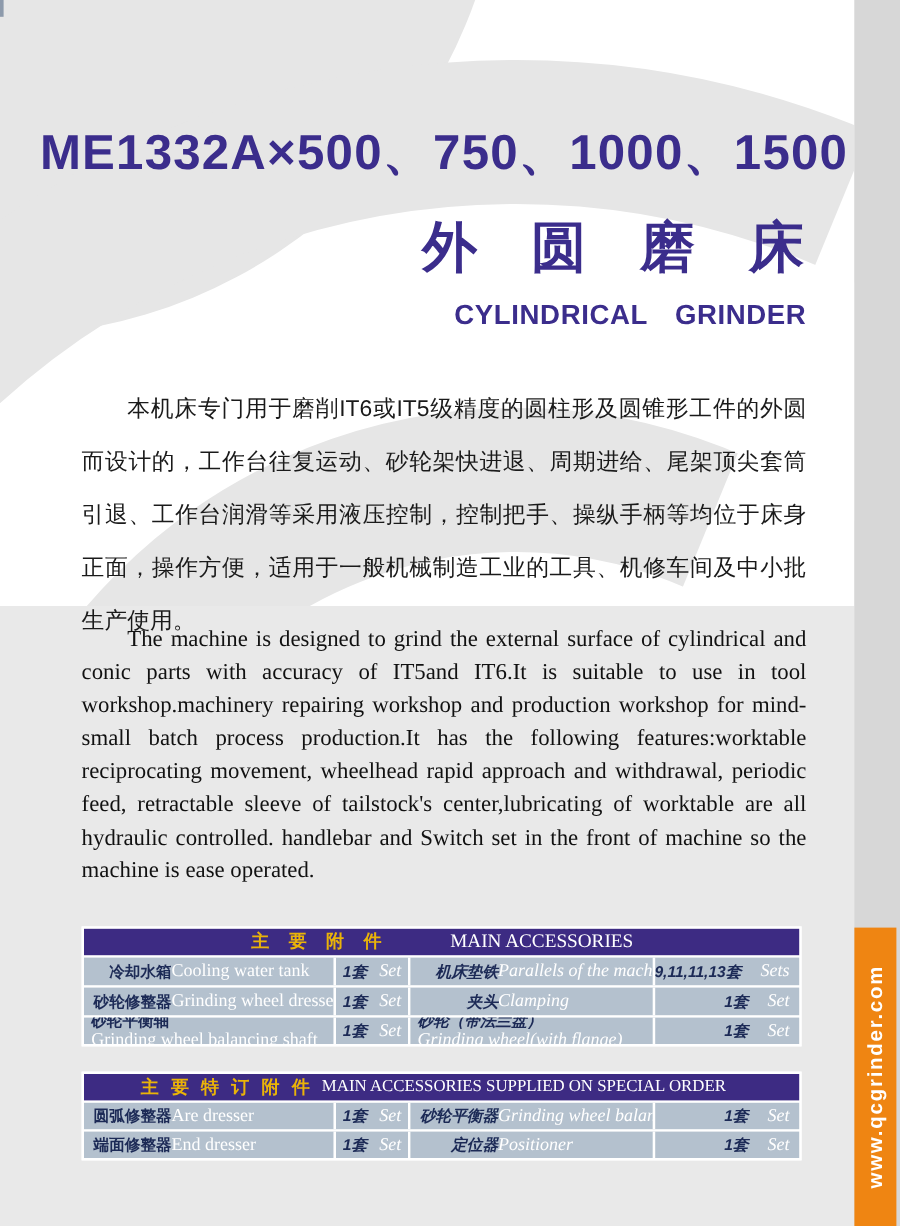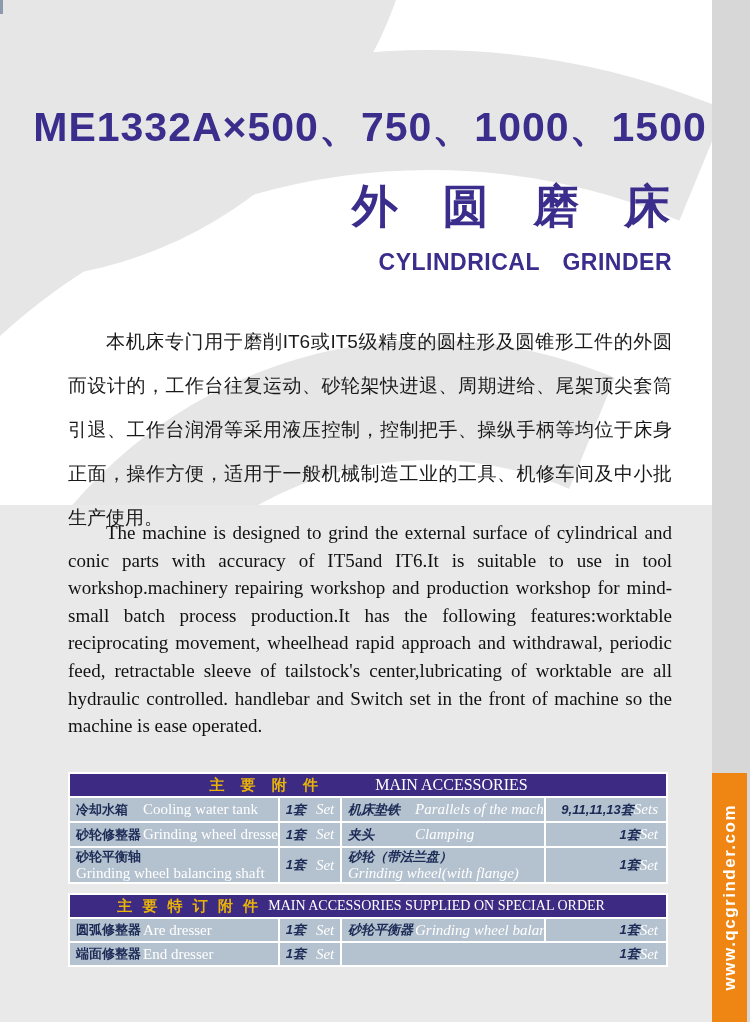--- a/index.html
+++ b/index.html
@@ -45,27 +45,27 @@
     font-weight:bold; font-size:15px; letter-spacing:6px; white-space:nowrap; }
   .t1 .th-cn { left:33%; }
   .t2 .th-cn { left:20%; letter-spacing:3px; }
   .th-en { position:absolute; top:50%; transform:translate(-50%,-50%); color:#ffffff;
     font-family:"Liberation Serif", serif; font-size:16px; white-space:nowrap; }
   .t1 .th-en { left:64%; }
   .t2 .th-en { left:61.5%; font-size:14px; }
 
   .trow { display:flex; border-top:2px solid #ffffff; height:25px; }
   .t2 .trow { height:24px; }
-  .trow.tall { height:36px; }
+  .trow.tall { height:24px; }
   .cell { background:#b4c1ce; display:flex; align-items:center; overflow:hidden; }
   .cell + .cell { border-left:2px solid #ffffff;font-style:italic; }
   .w1 { width:208px; } .w2 { width:62px; justify-content:center; gap:10px; }
-  .w3 { width:204px; } .w4 { flex:1; justify-content:flex-end; padding-right:8px; gap:0; }
+  .w3 { width:204px; } .w4 { flex:1; justify-content:flex-end; padding-right:8px; gap:16px; }
   .cell.name { padding-left:6px; }
-  .cn { color:#1c2a56; font-weight:bold; font-size:13px; white-space:nowrap; }
+  .cn { color:#1c2a56; font-weight:bold; font-size:13px; white-space:nowrap;text-align:right; }
   .name .cn { min-width:67px; }
   .en { color:#ffffff; font-family:"Liberation Serif", serif; font-size:15px; white-space:nowrap; }
   .tall .name { flex-direction:column; align-items:flex-start; justify-content:center; gap:2px; line-height:15px; }
   .tall .name .cn { min-width:0; }
 
   
   .orange-bar { position:absolute; left:712px; top:773px; width:35px; height:249px;
     background:#ef8512; display:flex; align-items:center; justify-content:center; }
   .url { writing-mode:vertical-rl; transform:rotate(180deg); color:#ffffff;
     font-weight:bold; font-size:17px; letter-spacing:1.5px; white-space:nowrap; }
@@ -177,20 +177,24 @@
     </div>
     <div class="trow">
       <div class="cell name w1">
         <span class="cn">端面修整器</span>
         <span class="en">End dresser</span>
       </div>
       <div class="cell qty w2">
         <span class="cn">1套</span>
         <span class="en">Set</span>
       </div>
+      <div class="cell name w3">
+        <span class="cn">定位器</span>
+        <span class="en">Positioner</span>
+      </div>
       <div class="cell qty w4">
         <span class="cn">1套</span>
         <span class="en">Set</span>
       </div>
     </div>
   </div>
 
   <div class="orange-bar">
     <span class="url">www.qcgrinder.com</span>
   </div>

